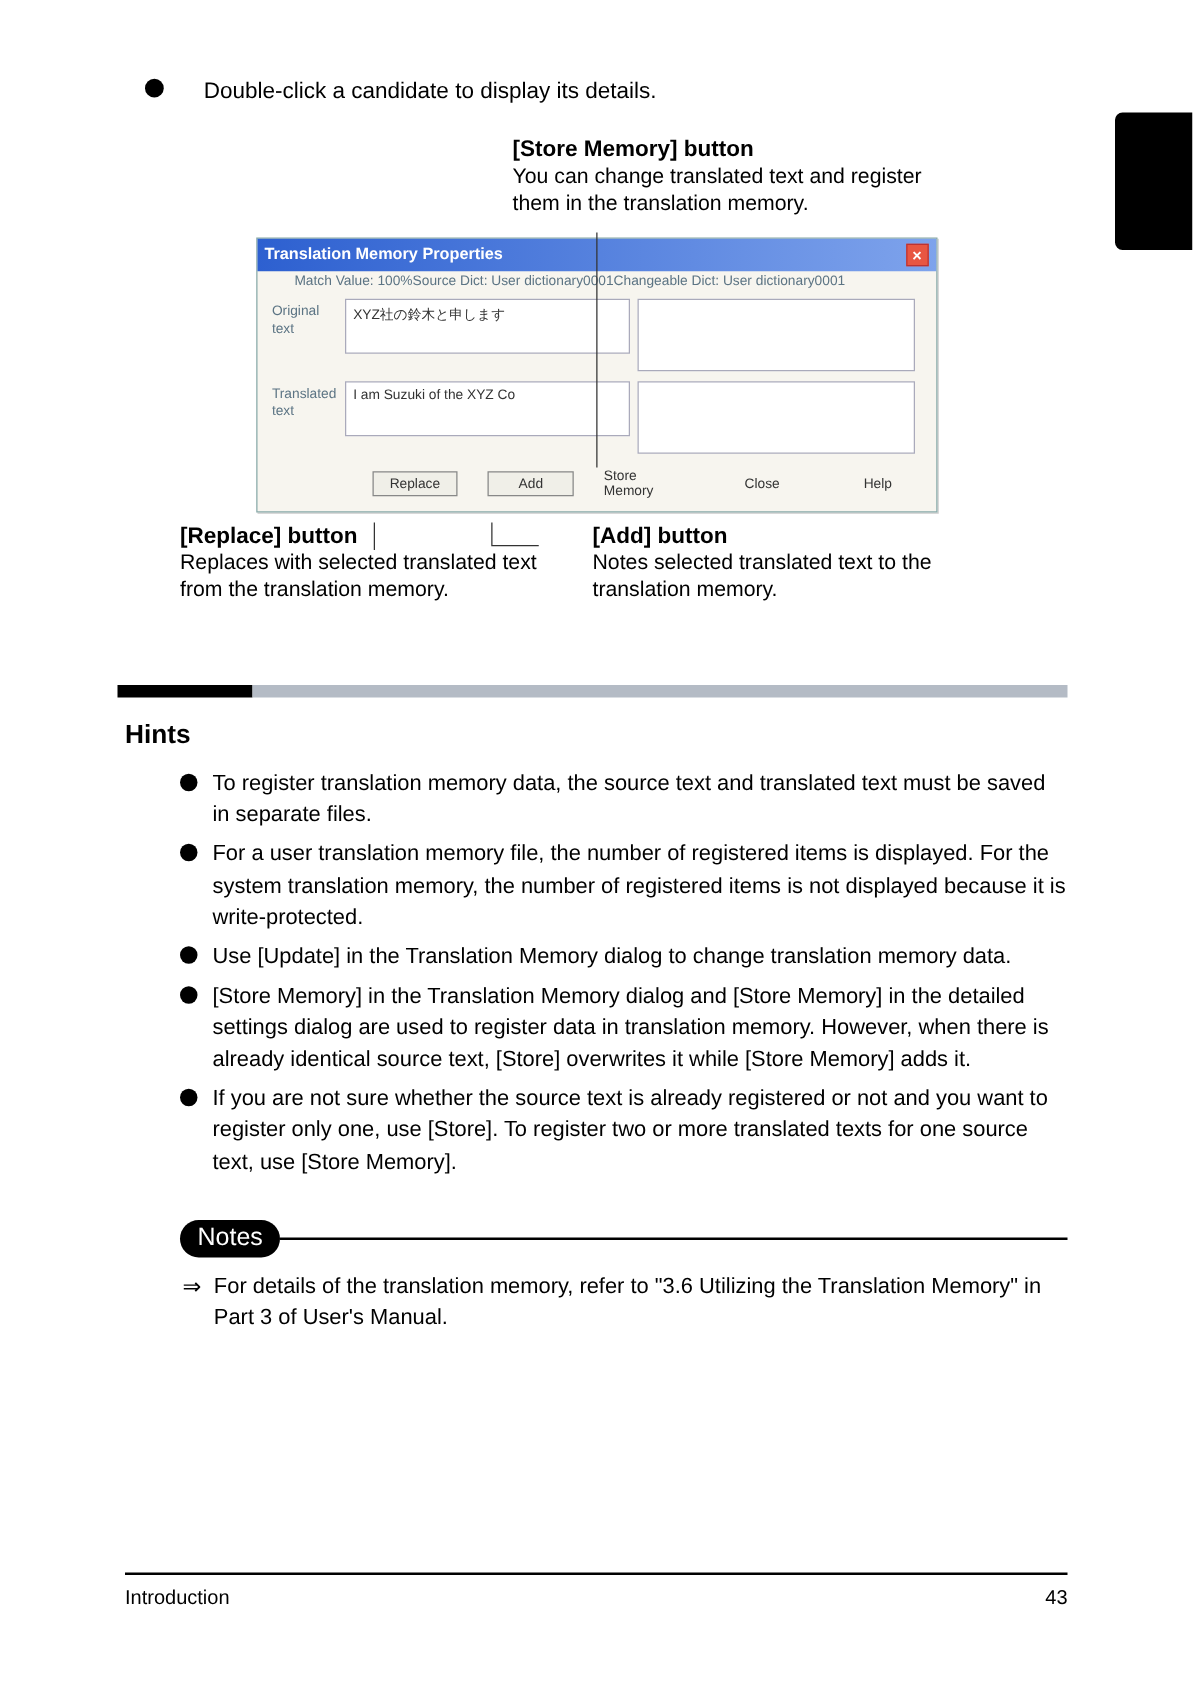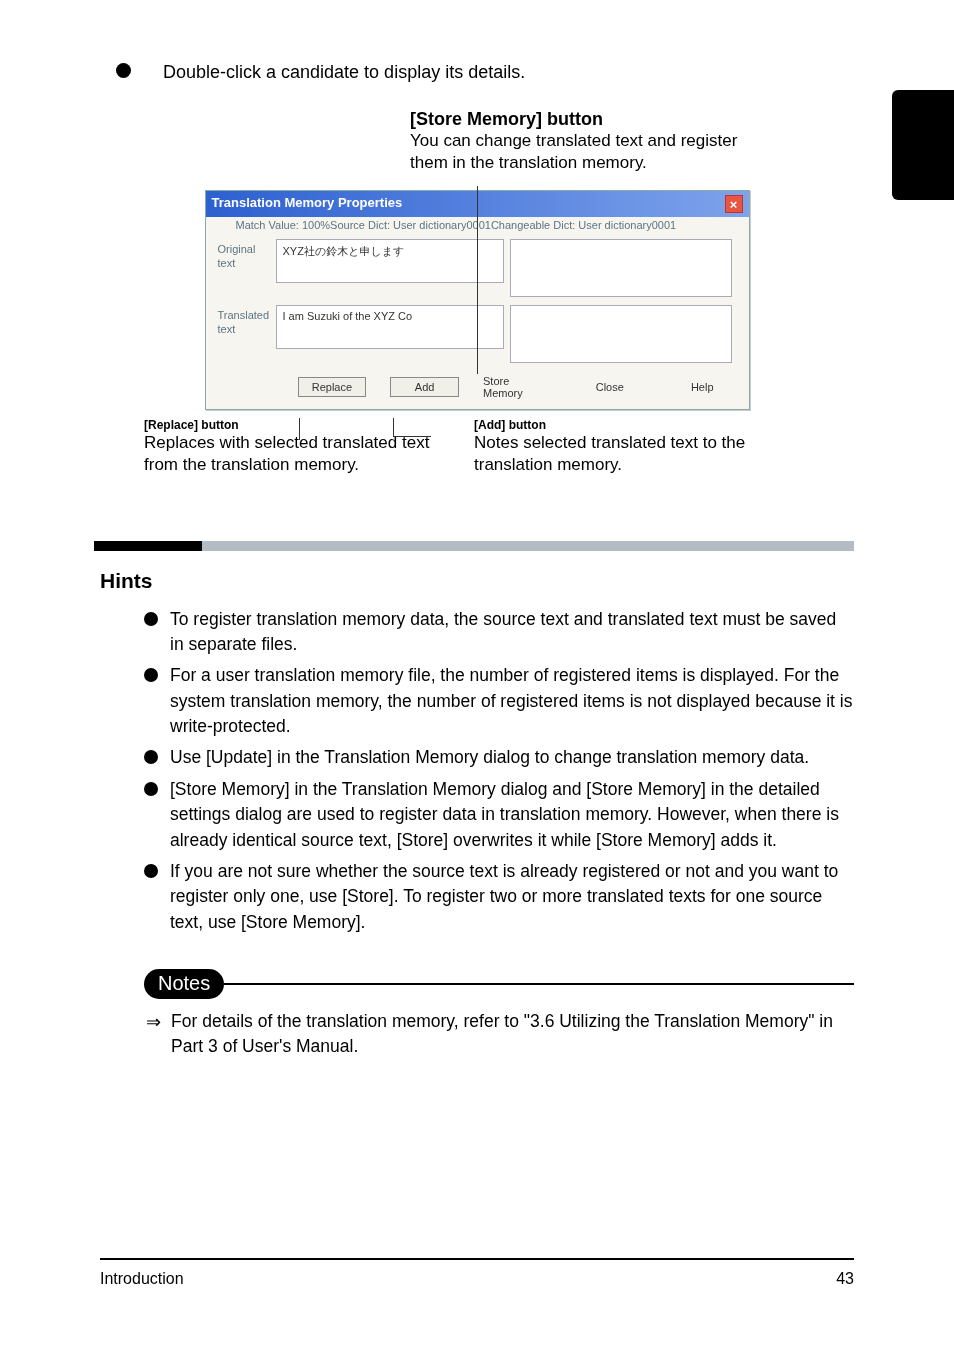--- a/index.html
+++ b/index.html
@@ -56,21 +56,21 @@
   .dlg-right-box { width:222px; height:58px; border:1px solid #aab; background:#fff; margin-left:6px;}
   .dlg-buttons { display:flex; gap:24px; padding:10px 12px 12px 92px; }
   .dlg-btn { width:80px; height:20px; font-size:11px; border:1px solid #888; background:#f0efe8; display:flex; align-items:center; justify-content:center; color:#333;}
 
   
   .ptr-vline { position:absolute; width:1px; background:#333; }
   .ptr-hline { position:absolute; height:1px; background:#333; }
 
   .below-callouts { display:flex; gap:40px; margin-top:8px; padding:0 0 0 44px;}
   .cb-col { width:290px; }
-  .cb-title { font-weight:bold; font-size:12px; }
+  .cb-title { font-weight:bold; font-size:18px; }
   .cb-desc { font-size:17px; line-height:1.3; }
 
   .section-bar { display:flex; align-items:center; margin:64px 0 20px -6px;}
   .bar-black { height:10px; width:108px; background:#000; }
   .bar-grey { height:10px; flex:1; background:#b4bbc5; }
   .section-title { font-weight:bold; font-size:21px; margin:-2px 0 14px 0; }
 
   .bul-item { display:flex; margin:6px 0 6px 44px; }
   .bul-item .bullet-dot { width:14px; height:14px; margin-top:5px; }
   .bul-text { font-size:17.5px; line-height:1.45; }

